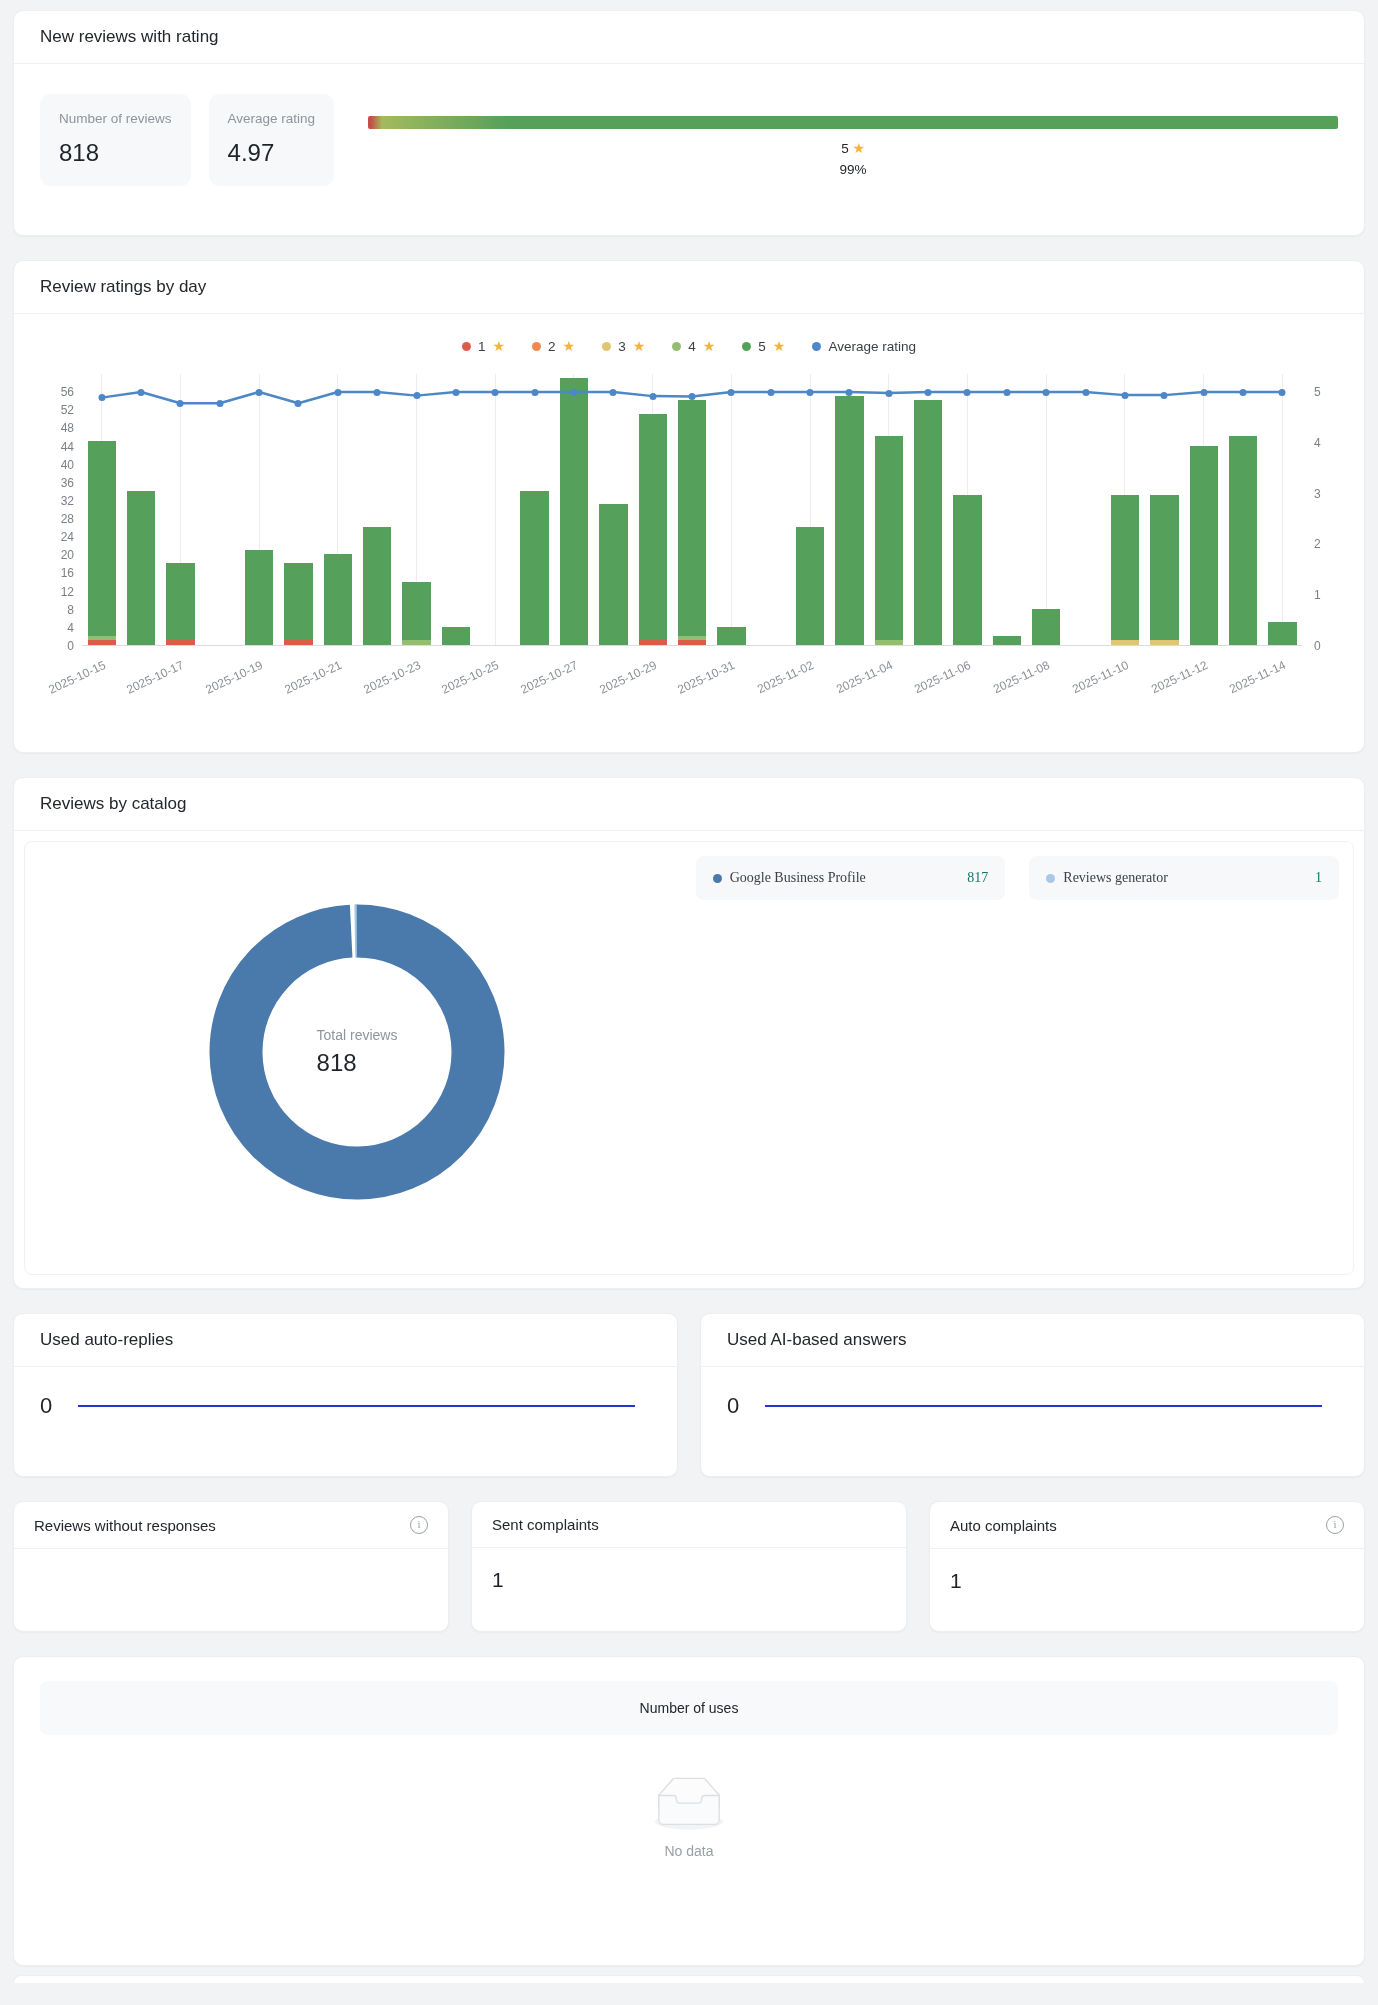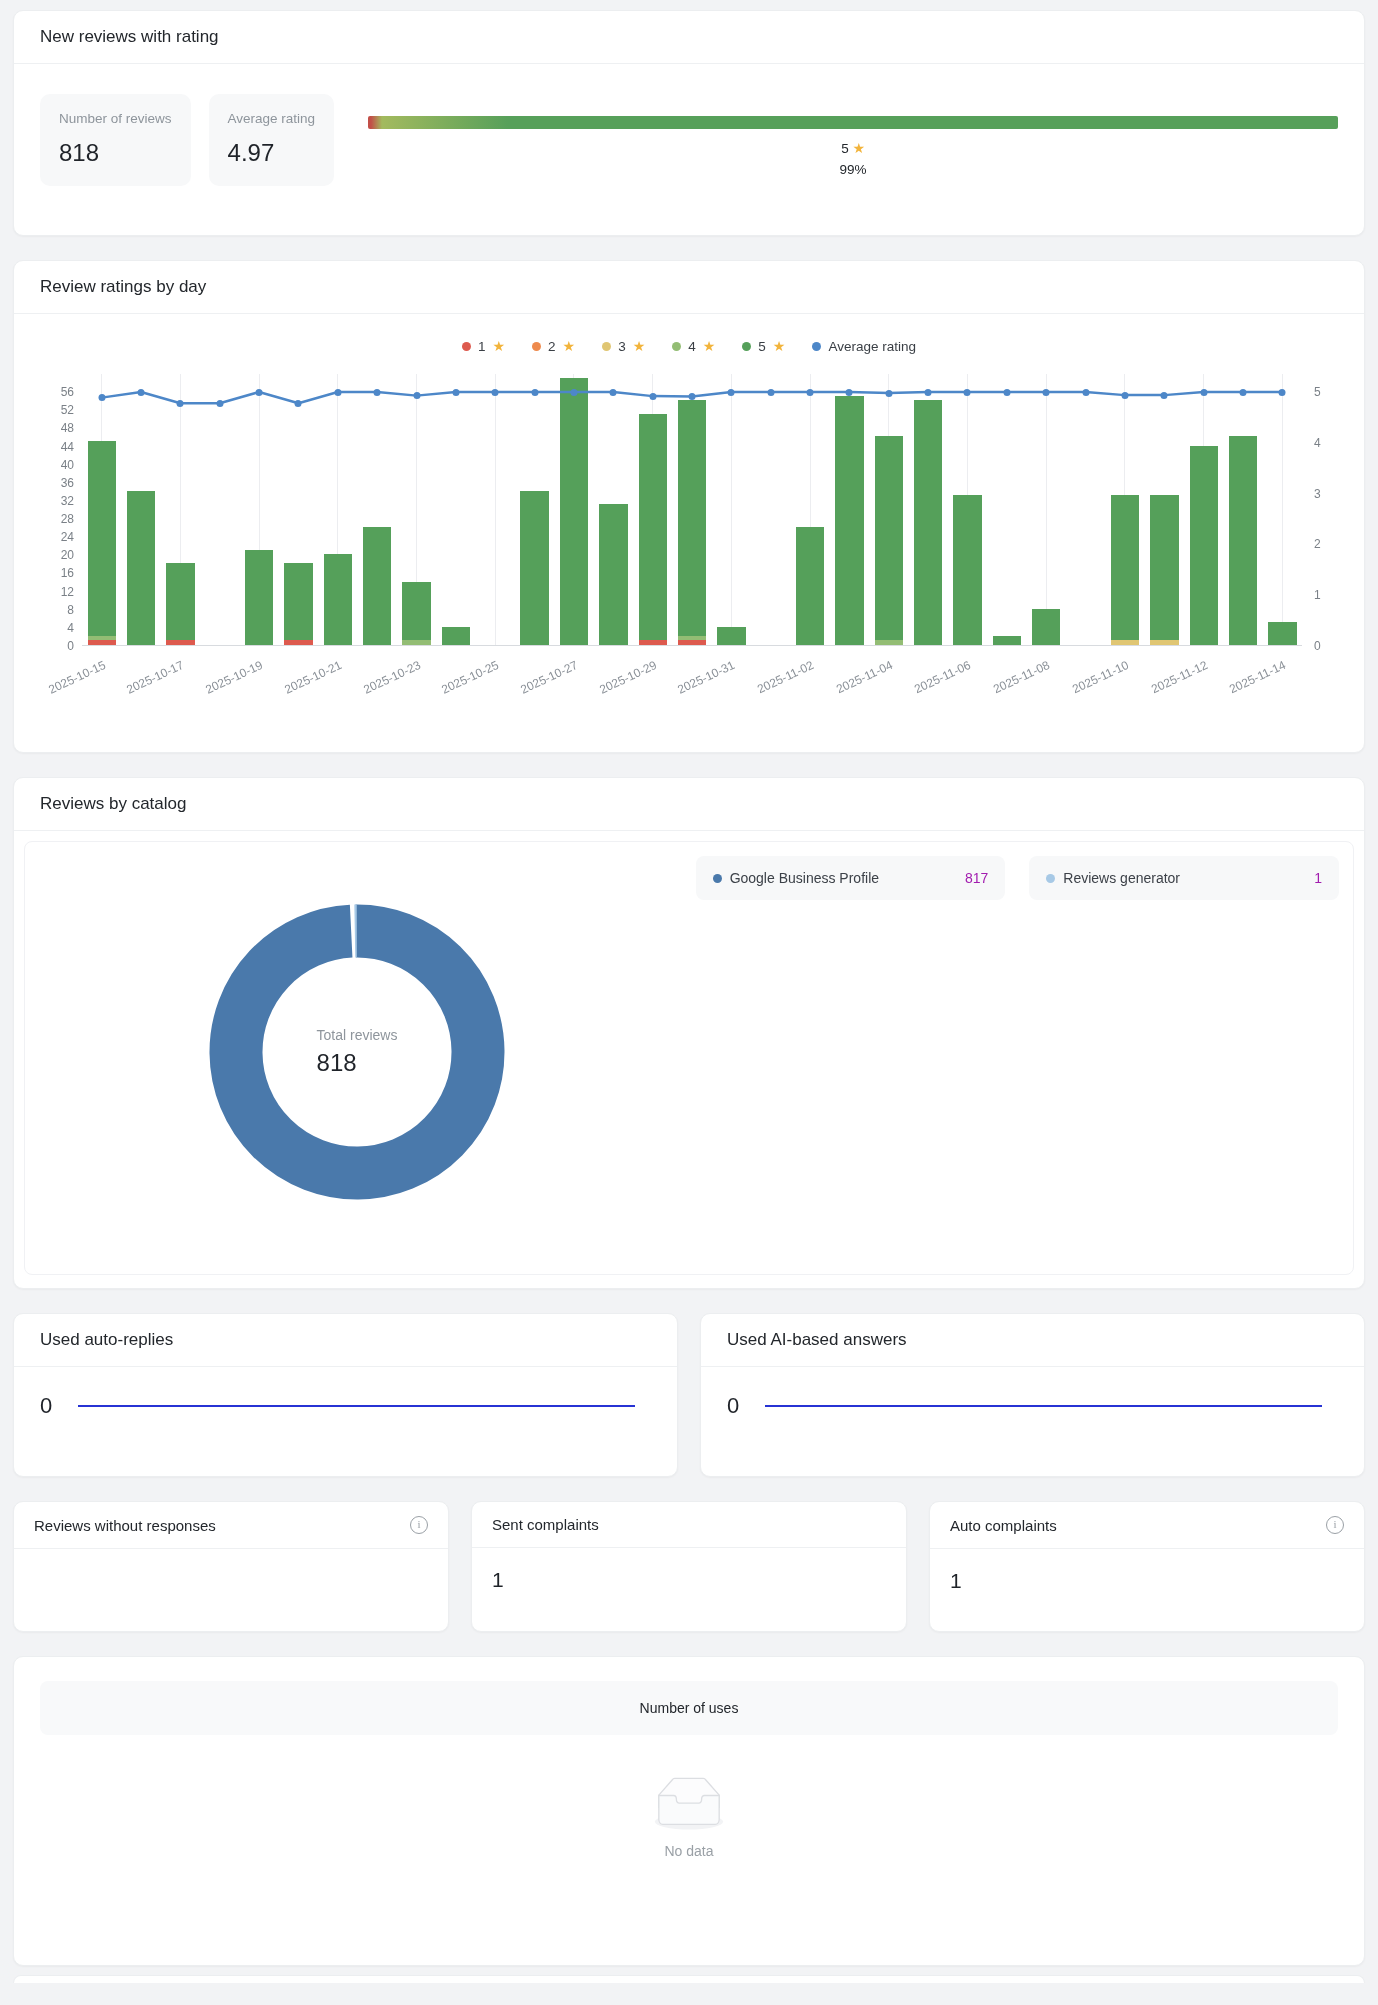--- a/index.html
+++ b/index.html
@@ -39,23 +39,23 @@
   .line-dot { position:absolute; width:7px; height:7px; border-radius:50%; background:#4d87c8; transform:translate(-50%,0); }
   .ytick-l { position:absolute; right:calc(100% + 8px); font-size:12px; color:#7a8087; width:30px; text-align:right; line-height:16px; }
   .ytick-r { position:absolute; left:calc(100% + 12px); font-size:12px; color:#7a8087; line-height:16px; }
   .x-label { position:absolute; font-size:12px; color:#8b9198; white-space:nowrap;
       transform:translateX(-100%) rotate(-25deg); transform-origin:100% 0; }
 
   
   .c3 { min-height:512px; }
   .c3-body { padding:10px; }
   .panel { position:relative; border:1px solid #f0f1f4; border-radius:8px; min-height:434px; padding:14px; }
-  .catalog-legend { position:absolute; top:14px; left:50.5%; right:14px; display:flex; gap:24px; }
+  .catalog-legend { position:absolute; top:14px; left:50.5%; right:14px; display:flex; gap:24px;font-family:Liberation Serif, serif; }
   .legend-pill { flex:1; display:flex; align-items:center; gap:8px; background:#f7f8f9; border-radius:8px; height:44px; padding:0 17px; font-size:14px; color:#3c4148; }
-  .pill-count { margin-left:auto; color:#a21caf;text-align:right; }
+  .pill-count { margin-left:auto; color:#0f766e;text-align:right; }
   .pie-wrap { position:relative; width:300px; height:300px; margin:46px 0 0 168px; }
   .pie-center { position:absolute; left:50%; top:50%; transform:translate(-50%,-50%); text-align:left; }
   .pie-center-label { font-size:14px; color:#8e959c; }
   .pie-center-value { font-size:24px; color:#1f2329; margin-top:6px; }
 
   
   .row { display:flex; gap:22px; margin-bottom:24px; }
   .row .card { flex:1; margin-bottom:0; }
   .c4 { min-height:164px; }
   .c4-body { display:flex; align-items:center; padding:26px; }

